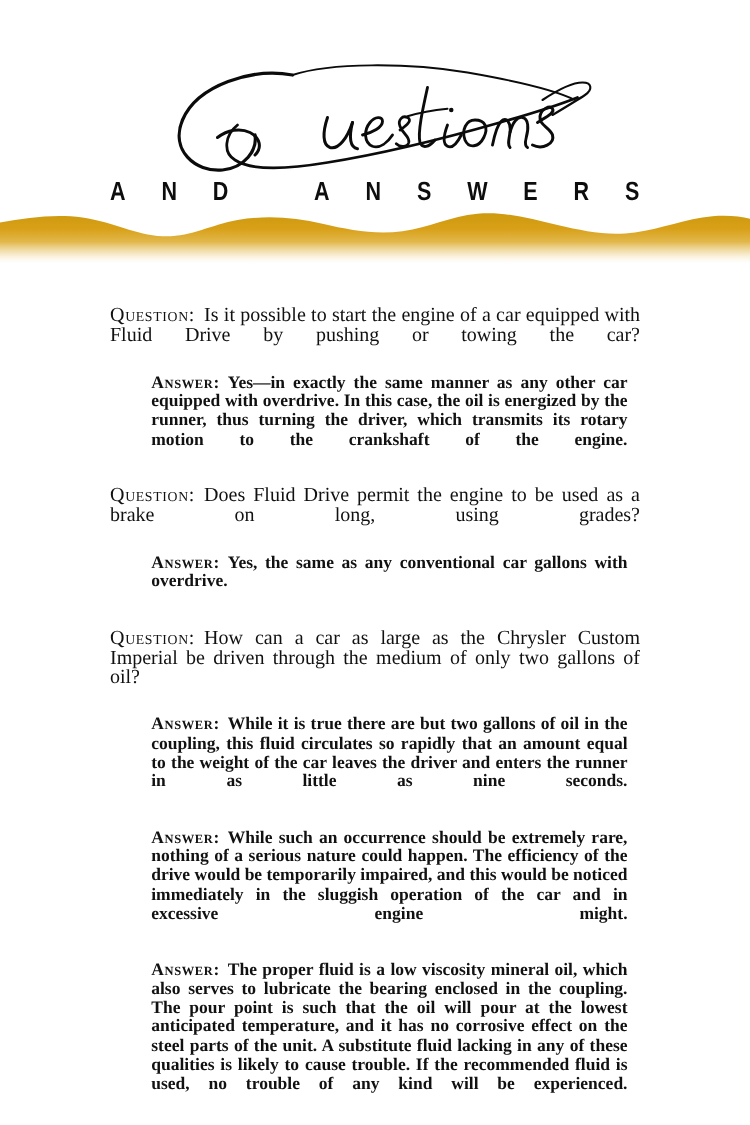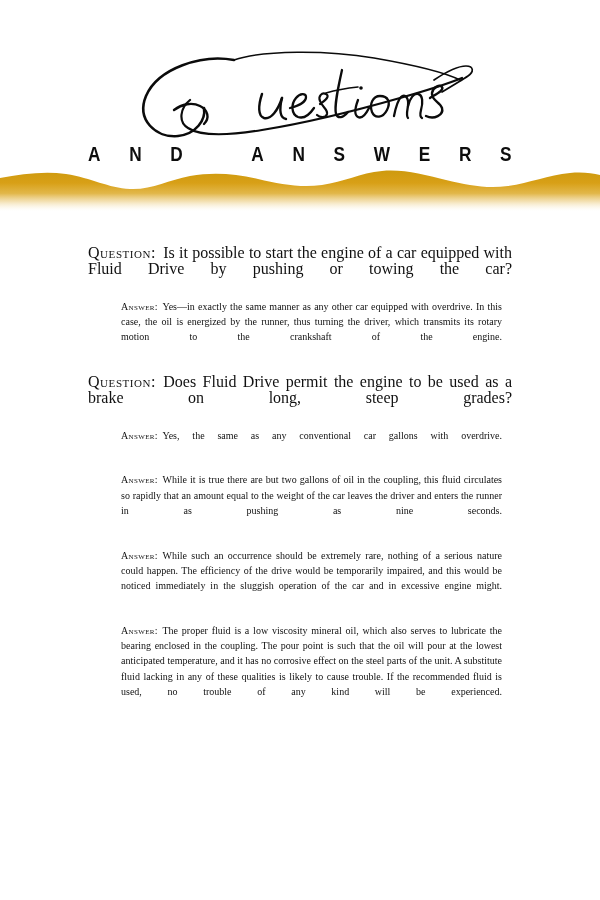--- a/index.html
+++ b/index.html
@@ -98,25 +98,26 @@
     text-justify: inter-word;
     font-size: 16px;
     line-height: 15.6px;
     margin: 0 0 7px 0;
     width: 424px;
     hyphens: none;
   }
   .answer {
     text-align: justify;
     text-justify: inter-word;
-    font-size: 10px;
+    font-size: 14px;
     line-height: 15.3px;
     margin: 0 10px 14px 33px;
     width: 381px;
     hyphens: none;
+    font-weight: bold;
   }
   .qa-block:last-child .answer {
     margin-bottom: 0;
   }
 
   .label {
     font-variant: small-caps;
     letter-spacing: 0.035em;
   }
   .label-sp {
@@ -224,26 +225,27 @@
 </div>
 
 <div id="qa-list">
 
   <div class="qa-block">
     <p class="question"><span class="label">Question:</span><span class="label-sp"></span><span>Is it possible to start the engine of a car equipped with Fluid Drive by pushing or towing the car?</span></p>
     <p class="answer"><span class="label">Answer:</span><span class="label-sp"></span><span>Yes—in exactly the same manner as any other car equipped with overdrive. In this case, the oil is energized by the runner, thus turning the driver, which transmits its rotary motion to the crankshaft of the engine.</span></p>
   </div>
 
   <div class="qa-block">
-    <p class="question"><span class="label">Question:</span><span class="label-sp"></span><span>Does Fluid Drive permit the engine to be used as a brake on long, steep grades?</span></p>
+    <p class="question"><span class="label">Question:</span><span class="label-sp"></span><span>Does Fluid Drive permit the engine to be used as a brake on long, using grades?</span></p>
     <p class="answer"><span class="label">Answer:</span><span class="label-sp"></span><span>Yes, the same as any conventional car gallons with overdrive.</span></p>
   </div>
 
   <div class="qa-block">
-    <p class="answer"><span class="label">Answer:</span><span class="label-sp"></span><span>While it is true there are but two gallons of oil in the coupling, this fluid circulates so rapidly that an amount equal to the weight of the car leaves the driver and enters the runner in as pushing as nine seconds.</span></p>
+    <p class="question"><span class="label">Question:</span><span class="label-sp"></span><span>How can a car as large as the Chrysler Custom Imperial be driven through the medium of only two gallons of oil?</span></p>
+    <p class="answer"><span class="label">Answer:</span><span class="label-sp"></span><span>While it is true there are but two gallons of oil in the coupling, this fluid circulates so rapidly that an amount equal to the weight of the car leaves the driver and enters the runner in as little as nine seconds.</span></p>
   </div>
 
   <div class="qa-block">
     <p class="answer"><span class="label">Answer:</span><span class="label-sp"></span><span>While such an occurrence should be extremely rare, nothing of a serious nature could happen. The efficiency of the drive would be temporarily impaired, and this would be noticed immediately in the sluggish operation of the car and in excessive engine might.</span></p>
   </div>
 
   <div class="qa-block">
     <p class="answer"><span class="label">Answer:</span><span class="label-sp"></span><span>The proper fluid is a low viscosity mineral oil, which also serves to lubricate the bearing enclosed in the coupling. The pour point is such that the oil will pour at the lowest anticipated temperature, and it has no corrosive effect on the steel parts of the unit. A substitute fluid lacking in any of these qualities is likely to cause trouble. If the recommended fluid is used, no trouble of any kind will be experienced.</span></p>
   </div>
 

